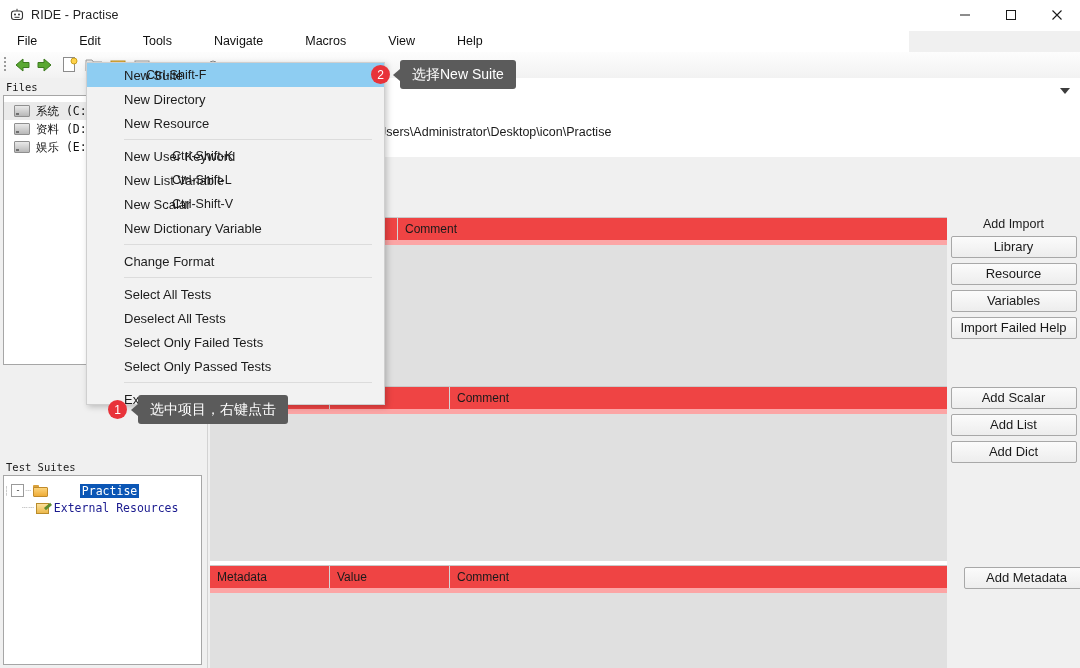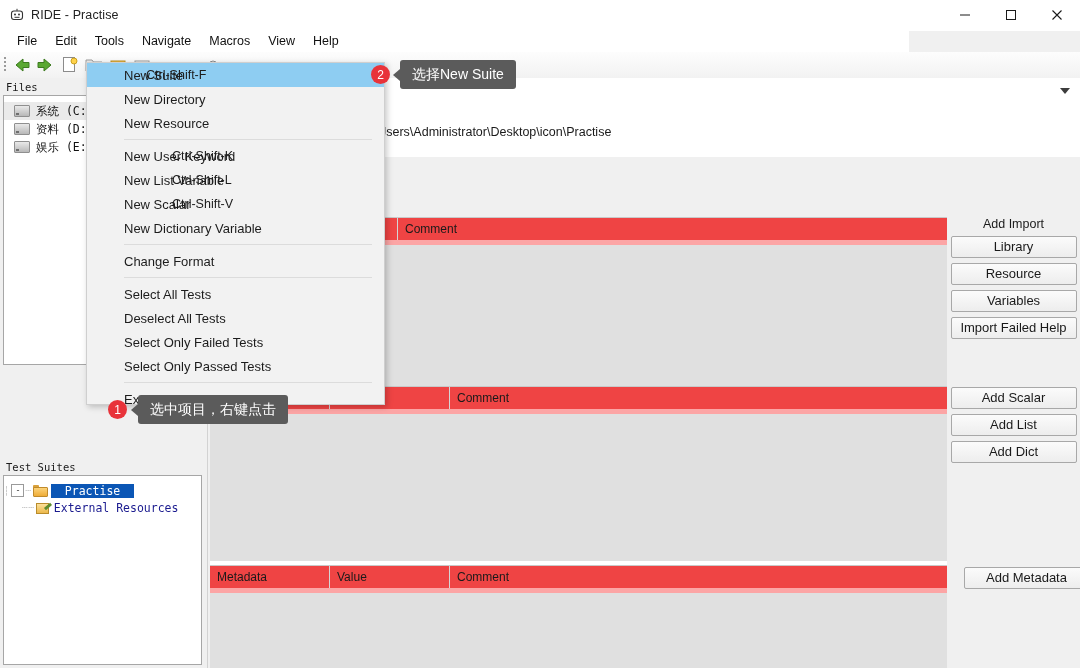--- a/index.html
+++ b/index.html
@@ -14,21 +14,21 @@
   
   .titlebar{position:absolute;left:0;top:0;width:1080px;height:30px;background:#ffffff;border-bottom:1px solid #ffffff;}
   .title-left{position:absolute;left:10px;top:0;height:30px;display:flex;align-items:center;gap:7px;}
   .app-icon{width:14px;height:14px;position:relative;}
   .title-text{font-size:12.5px;color:#222;letter-spacing:.1px;}
   .winbtns{position:absolute;right:0;top:0;height:30px;display:flex;}
   .winbtn{width:46px;height:30px;display:flex;align-items:center;justify-content:center;font-size:13px;color:#222;}
   .winbtn svg{display:block;}
 
   
-  .menubar{position:absolute;left:0;top:30px;width:909px;height:22px;background:#ffffff;display:flex;align-items:center;padding-left:8px;box-sizing:border-box;}
+  .menubar{position:absolute;left:0;top:30px;width:909px;height:22px;background:#ffffff;display:flex;align-items:center;padding-left:8px;box-sizing:border-box;gap:24px;}
   .menubar .mi{font-size:12.5px;color:#111;padding:2px 9px;}
 
   
   .toolbar{position:absolute;left:0;top:52px;width:1080px;height:26px;background:linear-gradient(#fdfdfd,#f2f2f2);border-bottom:1px solid #d6d6d6;}
   .tb-grip{position:absolute;left:2px;top:3px;width:6px;height:20px;}
   .tb-grip i{display:block;width:2px;height:2px;background:#9a9a9a;margin:2px 2px;}
   .tbi{position:absolute;top:3px;width:20px;height:20px;}
 
   
   .body-area{position:absolute;left:0;top:78px;width:1080px;height:590px;background:#f0f0f0;}
@@ -50,21 +50,21 @@
   .srow{display:flex;align-items:center;height:17px;white-space:nowrap;}
   .dots{color:#b9b9b9;font-size:9px;letter-spacing:1px;font-family:"DejaVu Sans Mono",monospace;}
   .expander{width:11px;height:11px;border:1px solid #9a9a9a;background:#fff;display:inline-flex;align-items:center;justify-content:center;font-size:9px;line-height:1;color:#333;margin:0 1px;}
   .folder-ic{width:15px;height:12px;position:relative;margin:0 3px 0 1px;}
   .folder-ic .tab{position:absolute;left:0;top:0;width:6px;height:3px;background:#d9a13b;border-radius:1px 1px 0 0;}
   .folder-ic .bd{position:absolute;left:0;top:2px;width:15px;height:10px;background:linear-gradient(#fcd37a,#eeac37);border:1px solid #c08a2a;border-radius:1px;box-sizing:border-box;}
   .res-ic{width:15px;height:12px;position:relative;margin:0 3px 0 1px;}
   .res-ic .bd{position:absolute;left:0;top:1px;width:13px;height:11px;background:linear-gradient(#fbe09a,#ecb84b);border:1px solid #b98c2c;box-sizing:border-box;}
   .res-ic .pen{position:absolute;right:-1px;top:3px;width:8px;height:3px;background:#5e8c2e;transform:rotate(-40deg);}
   .suite-lbl{font-family:"DejaVu Sans Mono","Liberation Mono",monospace;font-size:11.5px;color:#1b1b8f;}
-  .suite-lbl.selected{background:#0b56b5;color:#ffffff;padding:0 14px;}
+  .suite-lbl.selected{background:#0b56b5;color:#ffffff;padding:0 2px;margin-left:29px;}
 
   
   .vsplit{position:absolute;left:205px;top:0;width:5px;height:590px;background:#f0f0f0;}
   .vsplit:after{content:"";position:absolute;left:2px;top:0;width:1px;height:590px;background:#d2d2d2;}
 
   
   .editor{position:absolute;left:210px;top:0;width:870px;height:590px;background:#f0f0f0;}
   .editor-top{position:absolute;left:0;top:0;width:870px;height:33px;background:#ffffff;border-bottom:1px solid #d8d8d8;}
   .chev{position:absolute;right:10px;top:10px;width:0;height:0;border-left:5px solid transparent;border-right:5px solid transparent;border-top:6px solid #3c3c3c;}
 

